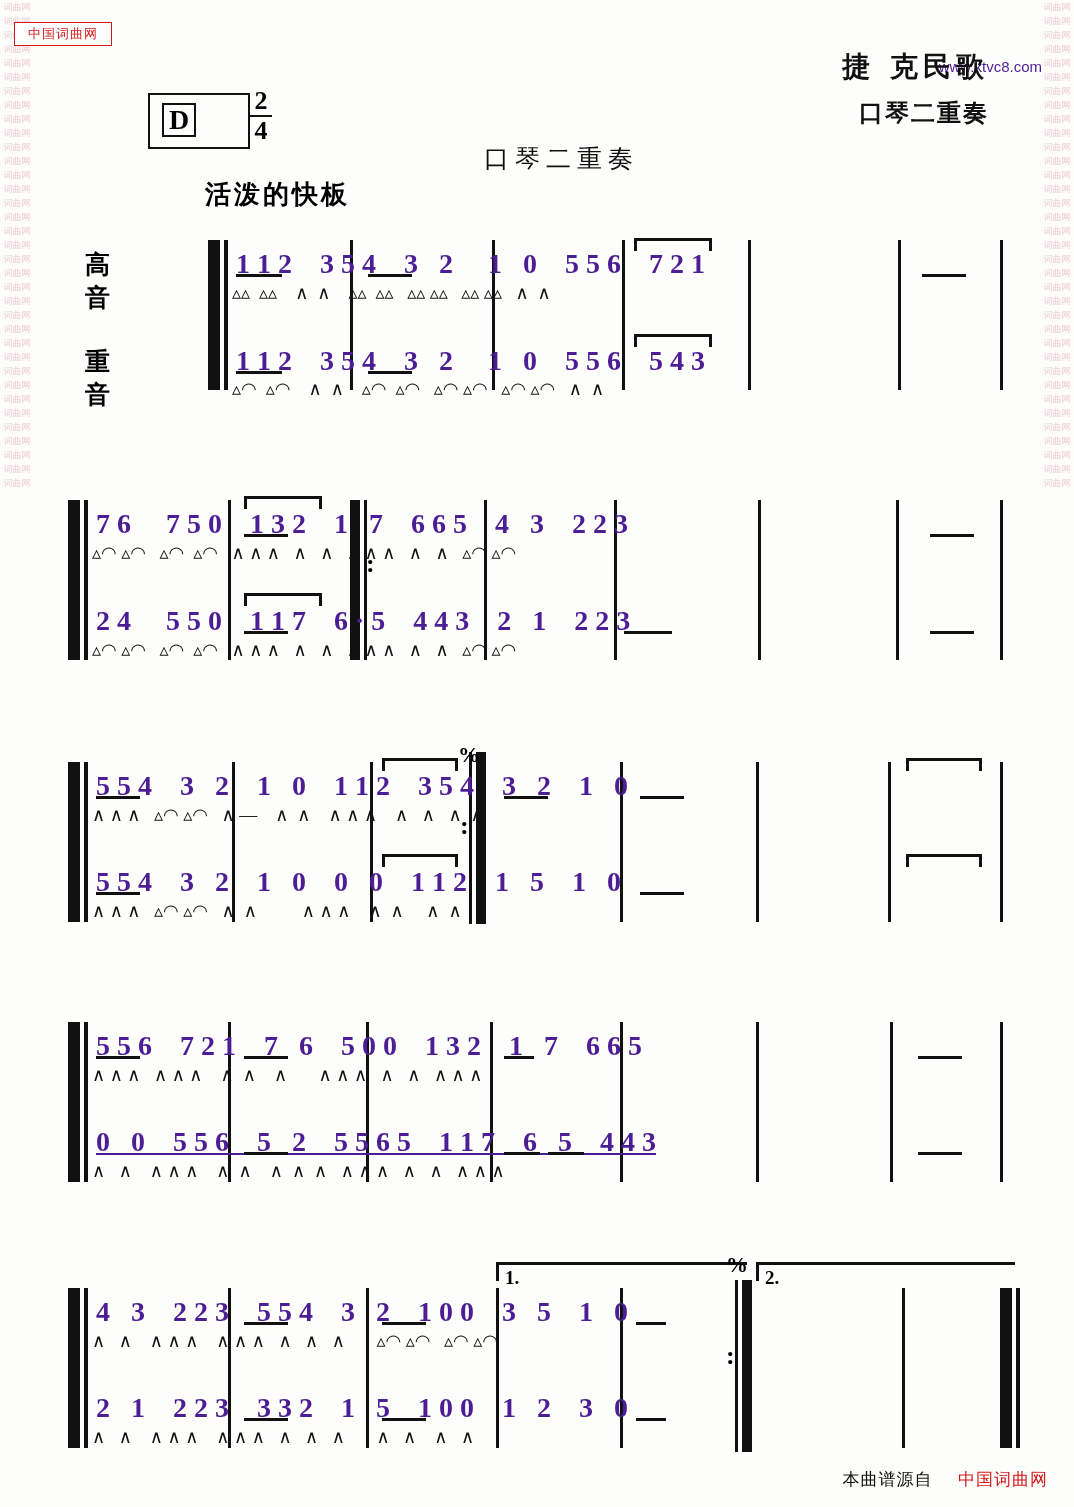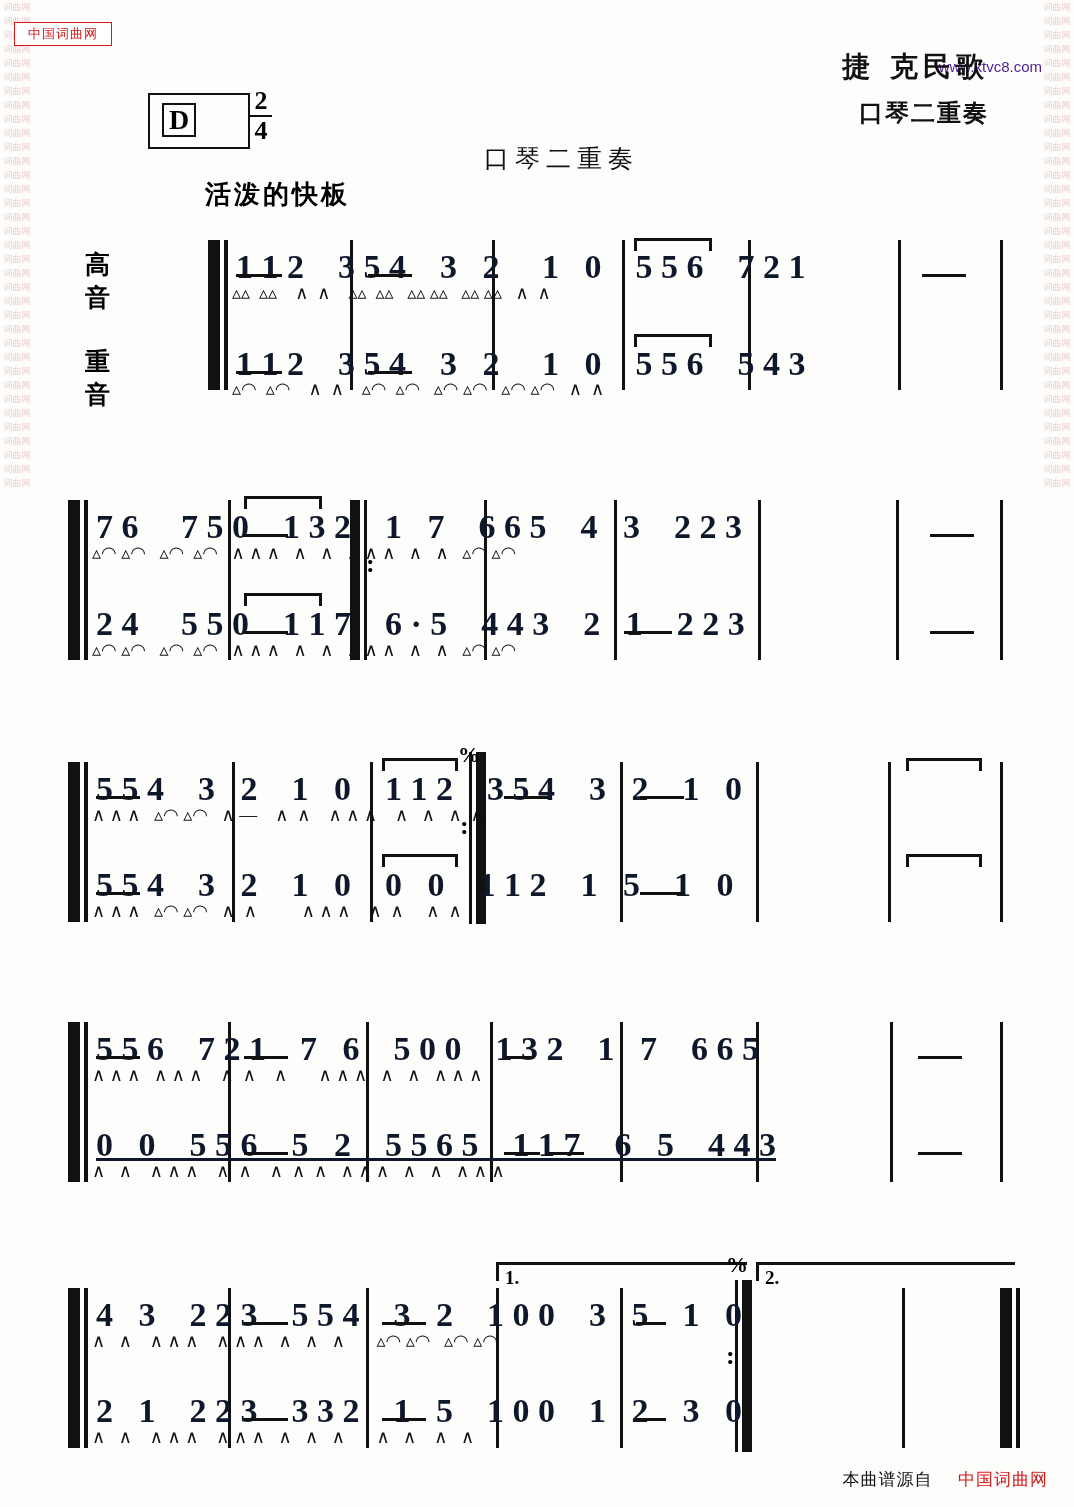--- a/index.html
+++ b/index.html
@@ -180,26 +180,26 @@
   .repeat-end::after { left: -7px; }
   .dots {
     position: absolute;
     font-size: 26px;
     line-height: 12px;
     font-weight: bold;
   }
 
   .notes {
     position: absolute;
-    font-size: 34px;
+    font-size: 28px;
     font-family: "Liberation Serif", serif;
     font-weight: bold;
     white-space: pre;
     letter-spacing: 0;
-    color: #0f172a;
+    color: #4c1d95;
   }
   .marks {
     position: absolute;
     font-size: 18px;
     font-family: "Liberation Serif", serif;
     white-space: pre;
     color: #111;
   }
   .beam {
     position: absolute;

